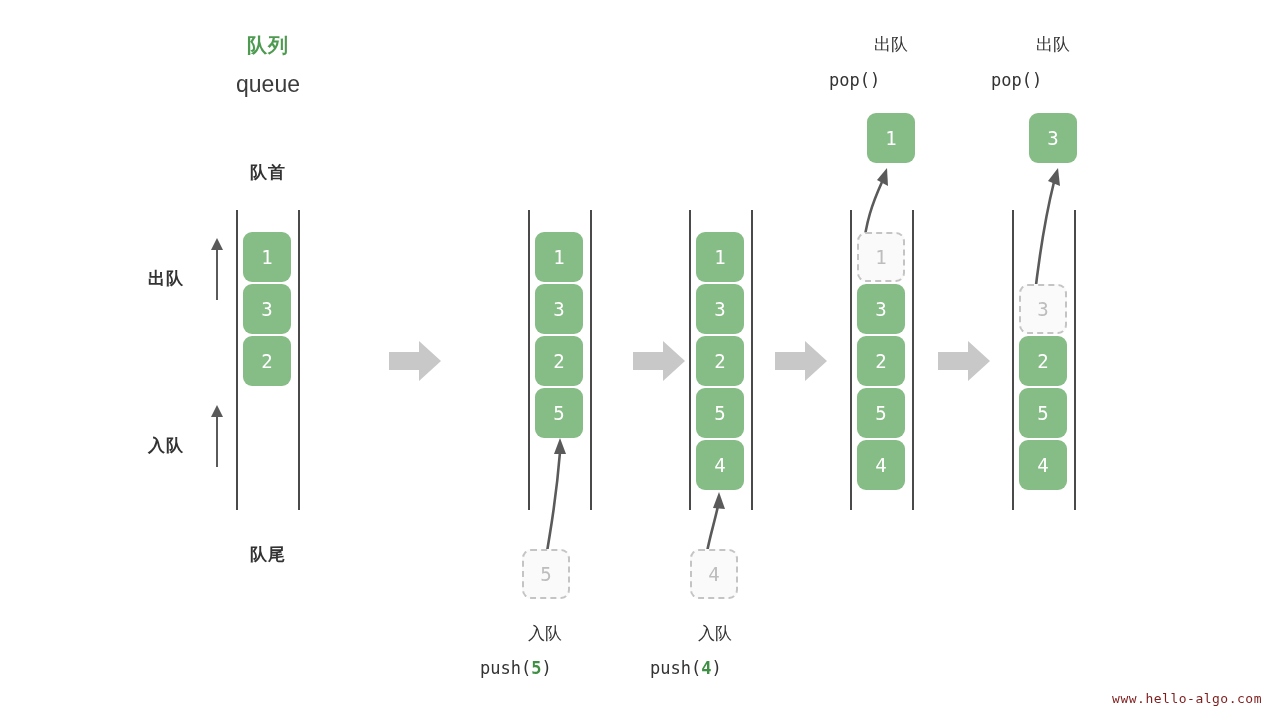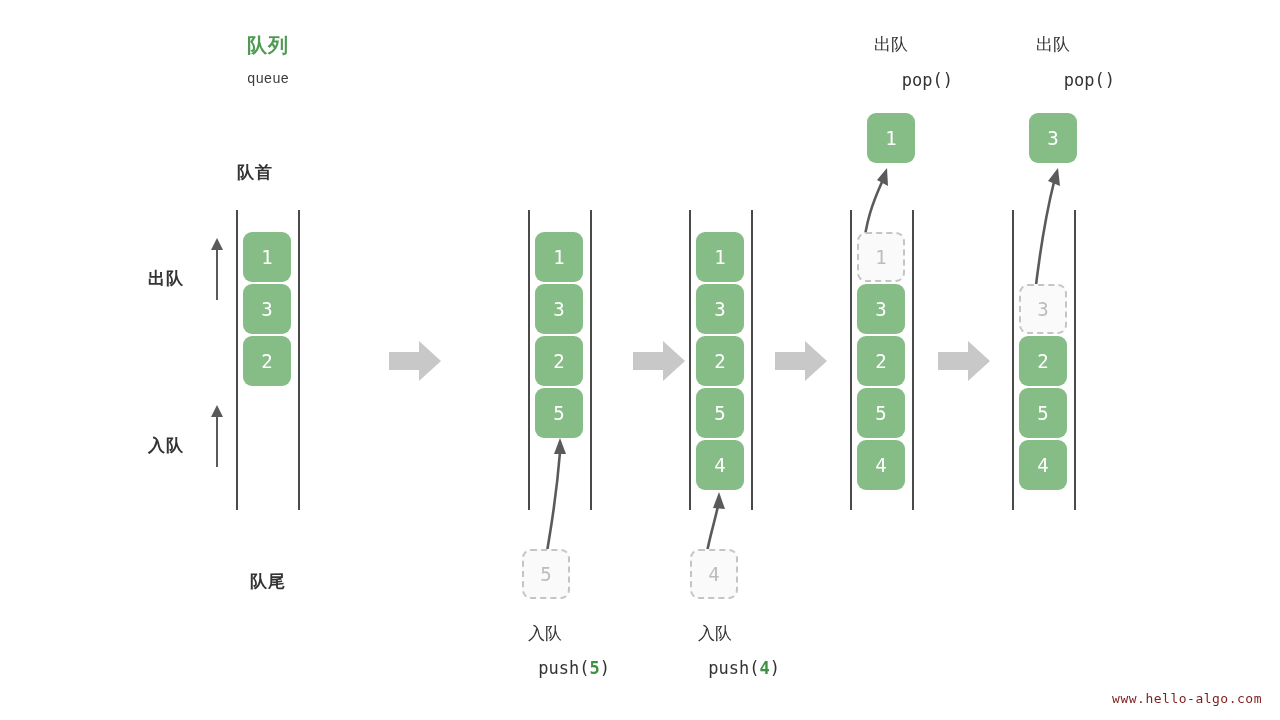--- a/index.html
+++ b/index.html
@@ -11,40 +11,40 @@
     overflow:hidden;
   }
   #stage{position:relative;width:1280px;height:720px;}
 
   
   .ttl-cn{
     position:absolute;font-size:20px;font-weight:bold;
     color:#4e9a51;letter-spacing:1px;white-space:nowrap;
   }
   .ttl-en{
-    position:absolute;font-size:14px;color:#3c3c3c;
-    font-family:Liberation Mono, monospace;
+    position:absolute;font-size:23px;color:#3c3c3c;
+    font-family:Liberation Sans, sans-serif;
     white-space:nowrap;
   }
   .endlabel{
     position:absolute;font-size:17px;font-weight:bold;color:#333333;
     letter-spacing:1px;white-space:nowrap;
   }
   .siderow{
     position:absolute;font-size:17px;font-weight:bold;color:#333333;
     letter-spacing:1px;white-space:nowrap;
   }
   .op-cn{
     position:absolute;font-size:17px;color:#333333;
     white-space:nowrap;text-align:center;
   }
   .op-en{
     position:absolute;font-size:17px;color:#333333;
     font-family:"DejaVu Sans Mono","Liberation Mono",monospace;
-    white-space:nowrap;text-align:right;
+    white-space:nowrap;text-align:left;
   }
   .op-en .num{color:#3f8f44;font-weight:bold;}
   .watermark{
     position:absolute;right:18px;bottom:14px;
     font-size:13px;color:#7f1d1d;letter-spacing:.5px;
     font-family:"DejaVu Sans Mono","Liberation Mono",monospace;
   }
 
   
   .rail{position:absolute;width:2px;background:#4a4a4a;}
@@ -78,22 +78,22 @@
   svg.blockarrow{position:absolute;}
 </style>
 </head>
 <body>
 
 <div id="stage">
 
   <div class="ttl-cn" style="left:237px;top:32px;width:62px;text-align:center;">队列</div>
   <div class="ttl-en" style="left:207px;top:71px;width:122px;text-align:center;">queue</div>
 
-  <div class="endlabel" style="left:237px;top:161px;width:62px;text-align:left;">队首</div>
-  <div class="endlabel" style="left:237px;top:543px;width:62px;text-align:center;margin-top:27px;">队尾</div>
+  <div class="endlabel" style="left:237px;top:161px;width:62px;text-align:center;">队首</div>
+  <div class="endlabel" style="left:237px;top:543px;width:62px;text-align:center;">队尾</div>
 
   <div class="rail" style="left:236px;top:210px;height:300px;"></div>
   <div class="rail" style="left:298px;top:210px;height:300px;"></div>
 
   <div class="siderow" style="left:148px;top:267px;">出队</div>
   <div class="uparrow" style="left:211px;top:238px;height:52px;">
     <div class="shaft"></div>
       <div class="head"></div>
   </div>
 

